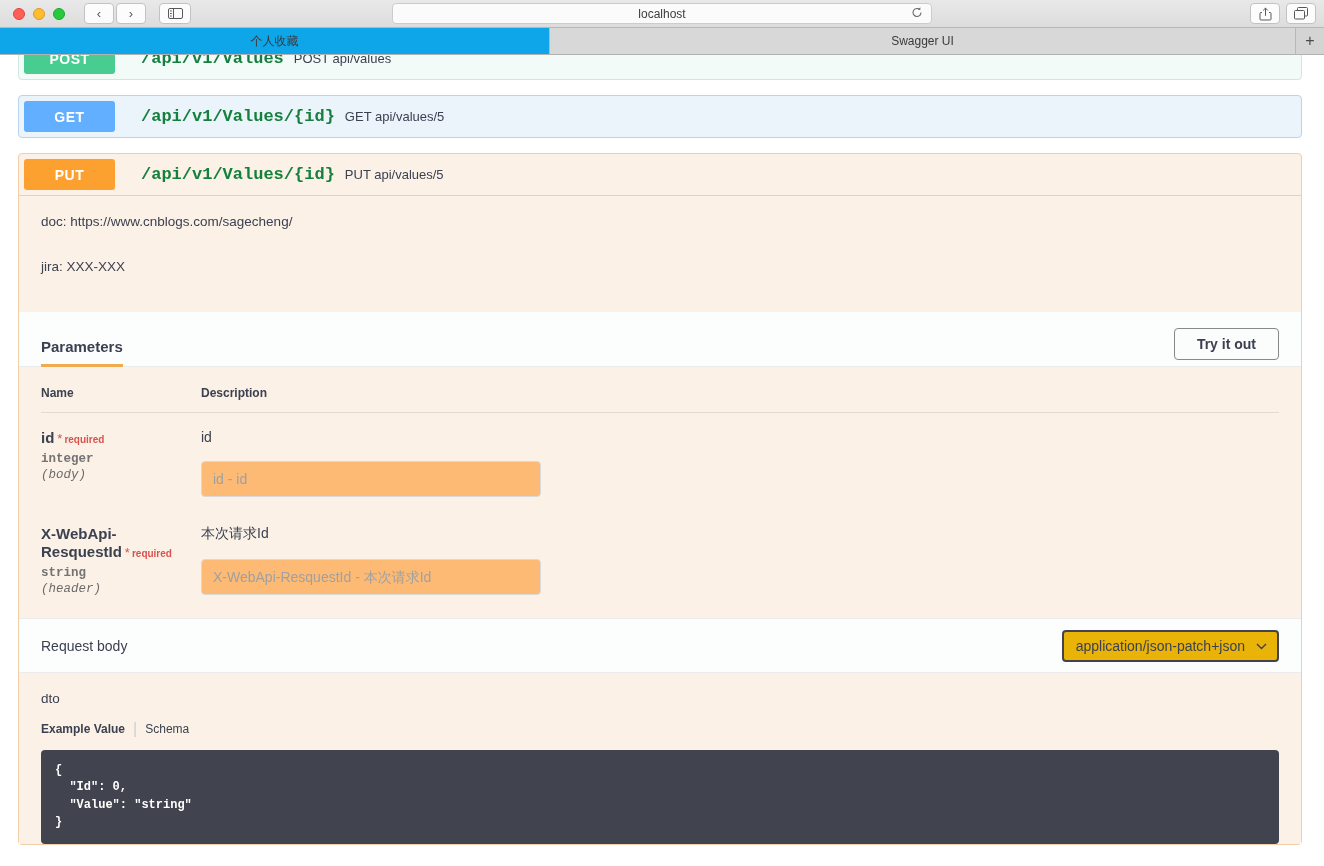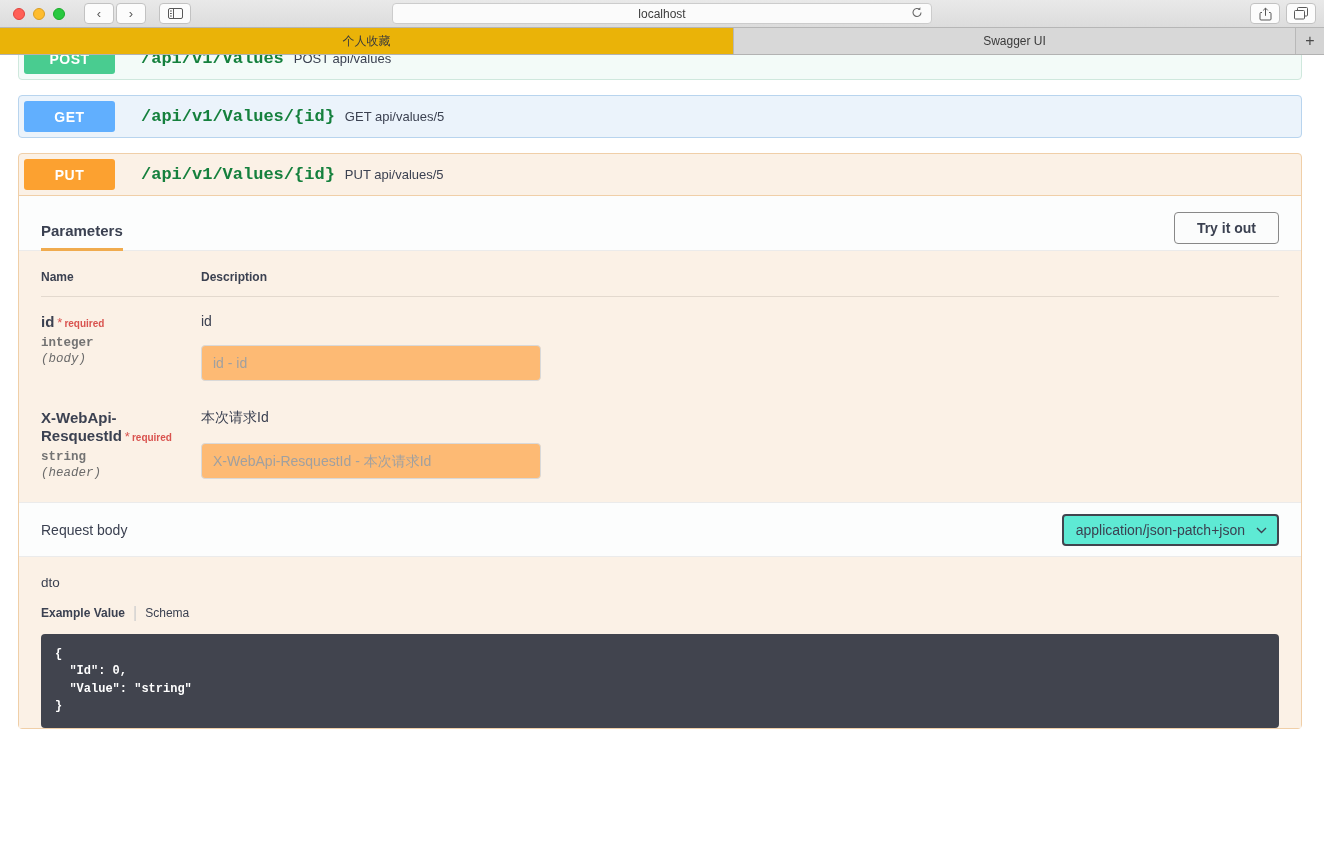--- a/index.html
+++ b/index.html
@@ -71,21 +71,21 @@
     align-items: stretch;
     position: relative;
   }
   .tab {
     display: flex; align-items: center; justify-content: center;
     font-size: 12px;
     color: #3a3a3a;
     border-right: 1px solid #b8b8b8;
     position: relative;
   }
-  .tab-inactive { width: 734px; background: #eab308; color: #3b3b3b; }
+  .tab-inactive { width: 550px; background: #0ea5e9; color: #3b3b3b; }
   .tab-active { flex: 1; background: #d8d8d8; }
   .tab-plus {
     width: 28px;
     display: flex; align-items: center; justify-content: center;
     font-size: 16px; color: #4a4a4a;
     background: #d4d4d4;
   }
 
   
   .page {
@@ -247,21 +247,21 @@
     display: flex;
     align-items: center;
     justify-content: space-between;
     border-top: 1px solid #ebebeb;
     border-bottom: 1px solid #ebebeb;
   }
   .reqbody-label { font-size: 14px; color: #3b4151; }
   .ct-select {
     border: 2px solid #41444e;
     border-radius: 4px;
-    background: #5eead4;
+    background: #eab308;
     height: 32px;
     padding: 0 32px 0 12px;
     font-size: 14px;
     color: #3b4151;
     font-family: "Liberation Sans", sans-serif;
     display: flex; align-items: center;
     position: relative;
   }
   .ct-chevron {
     position: absolute; right: 10px;
@@ -388,20 +388,24 @@
 
     <div class="opblock opblock-put">
       <div class="opblock-summary">
         <div class="method-badge m-put">PUT</div>
         <div class="op-path">/api/v1/Values/{id}</div>
         <div class="op-desc">PUT api/values/5</div>
       </div>
 
       <div class="opblock-body">
 
+        <div class="op-markdown">
+          <p>doc: https://www.cnblogs.com/sagecheng/</p>
+          <p>jira: XXX-XXX</p>
+        </div>
 
         <div class="params-header">
           <div class="params-title">Parameters</div>
           <button class="try-btn">Try it out</button>
         </div>
 
         <div class="params-table">
           <table class="ptable">
             <thead>
               <tr>

